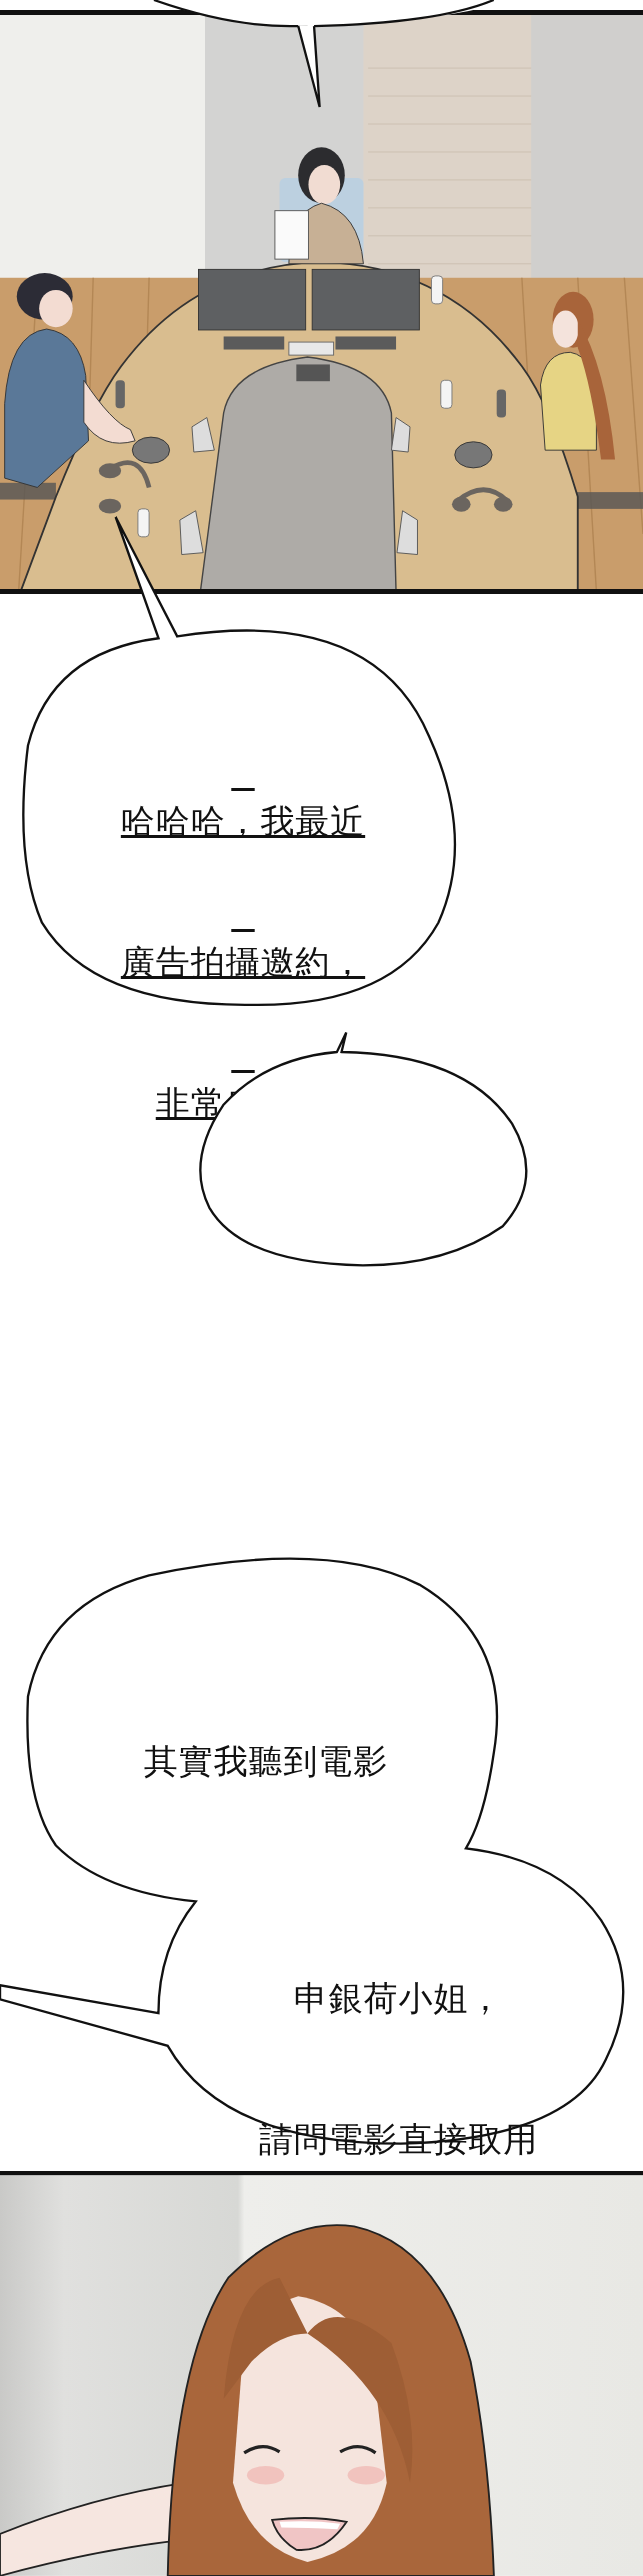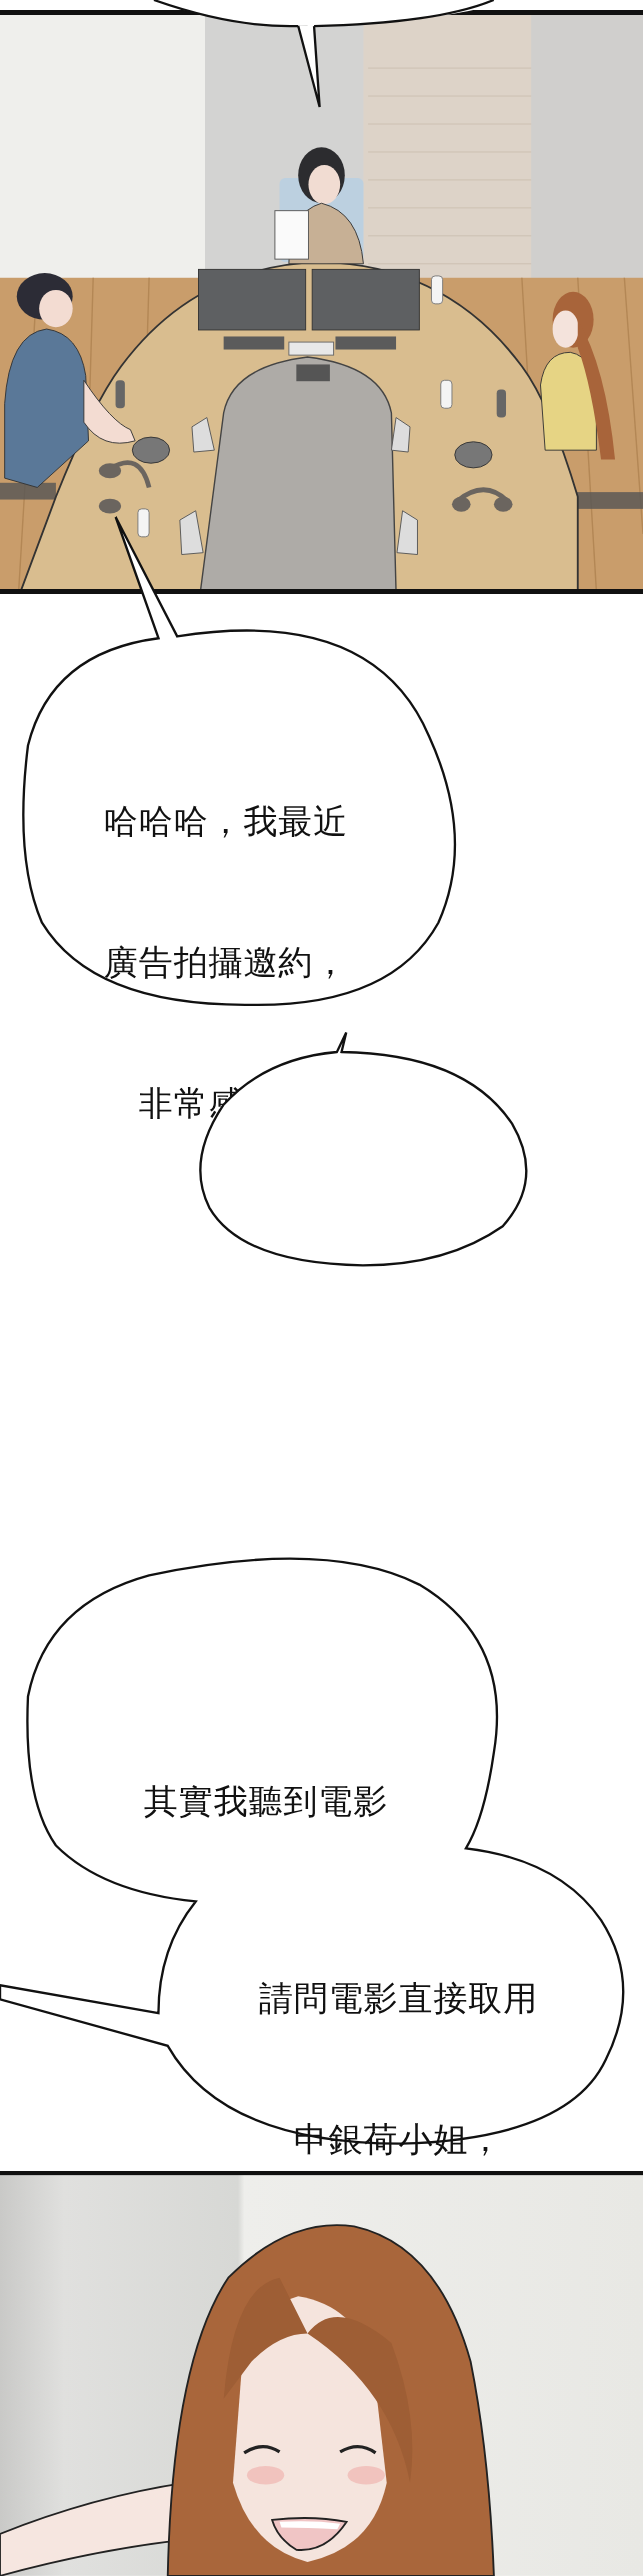--- a/index.html
+++ b/index.html
@@ -103,44 +103,44 @@
 <svg class="abs" style="left:0;top:0;" width="643" height="121" viewBox="0 0 690 130">
   <path d="M 160 0 Q 250 30 330 27 L 343 117 L 337 27 Q 470 25 550 0 Z" fill="#fff"></path>
   <path d="M 165 0 Q 250 30 320 28" fill="none" stroke="#111" stroke-width="2.5"></path>
   <path d="M 320 28 L 343 115 L 337 28" fill="#fff" stroke="#111" stroke-width="2.5" stroke-linejoin="miter"></path>
   <path d="M 337 28 Q 470 25 530 0" fill="none" stroke="#111" stroke-width="2.5"></path>
 </svg>
 
 <svg class="abs" style="left:0;top:503px;" width="485" height="513" viewBox="0 0 520 550">
   <path d="M 190 143 Q 400 110 460 250 Q 510 360 470 450 Q 420 540 270 538 Q 100 540 45 450 Q 15 380 30 260 Q 55 160 170 145 L 124 15 Z" fill="#fff" stroke="#111" stroke-width="2.5" stroke-linejoin="miter"></path>
 </svg>
-<div class="bubble-text" style="left:72px;top:704px;width:308px;">
+<div class="bubble-text" style="left:89px;top:704px;width:308px;text-decoration:underline;">
   <div>哈哈哈，我最近</div>
   <div>廣告拍攝邀約，</div>
   <div>非常感謝⋯</div>
 </div>
 
 <svg class="abs" style="left:186px;top:1021px;" width="354" height="252" viewBox="0 0 380 270">
   <path d="M 167 33 Q 300 35 350 110 Q 385 170 340 220 Q 280 262 190 262 Q 60 260 25 200 Q 0 150 40 90 Q 85 40 162 33 L 172 12 Z" fill="#fff" stroke="#111" stroke-width="2.5" stroke-linejoin="miter"></path>
 </svg>
 <div class="bubble-text" style="left:224px;top:1109px;width:270px;">
 </div>
 
 <svg class="abs" style="left:0;top:1538px;" width="643" height="615" viewBox="0 0 690 660">
   <path d="M 160 40 Q 350 0 450 50 Q 550 110 530 230 Q 520 300 500 333
            Q 600 345 645 410 Q 690 480 650 560 Q 610 645 430 650
            Q 240 650 180 545 L 0 495 L 0 480 L 170 510
            Q 170 440 210 390 Q 110 380 60 330 Q 25 280 30 170 Q 50 70 160 40 Z" fill="#fff" stroke="#111" stroke-width="2.5" stroke-linejoin="miter"></path>
 </svg>
-<div class="bubble-text" style="left:89px;top:1684px;width:354px;">
+<div class="bubble-text" style="left:89px;top:1644px;width:354px;">
   <div>其實我聽到電影</div>
 </div>
 <div class="bubble-text" style="left:212px;top:1881px;width:373px;">
+  <div>申銀荷小姐，</div>
   <div>請問電影直接取用</div>
-  <div>申銀荷小姐，</div>
   <div>真實坍塌畫面一事</div>
   <div>是真的嗎？</div>
 </div>
 
 <div class="panel-border" style="top:2171px;"></div>
 <div class="panel" style="top:2175px;height:401px;">
   <svg width="643" height="401" viewBox="0 0 690 430">
     <defs>
       <linearGradient id="bg" x1="0" x2="1" y1="0" y2="0">
         <stop offset="0" stop-color="#c9c9c7"></stop>

